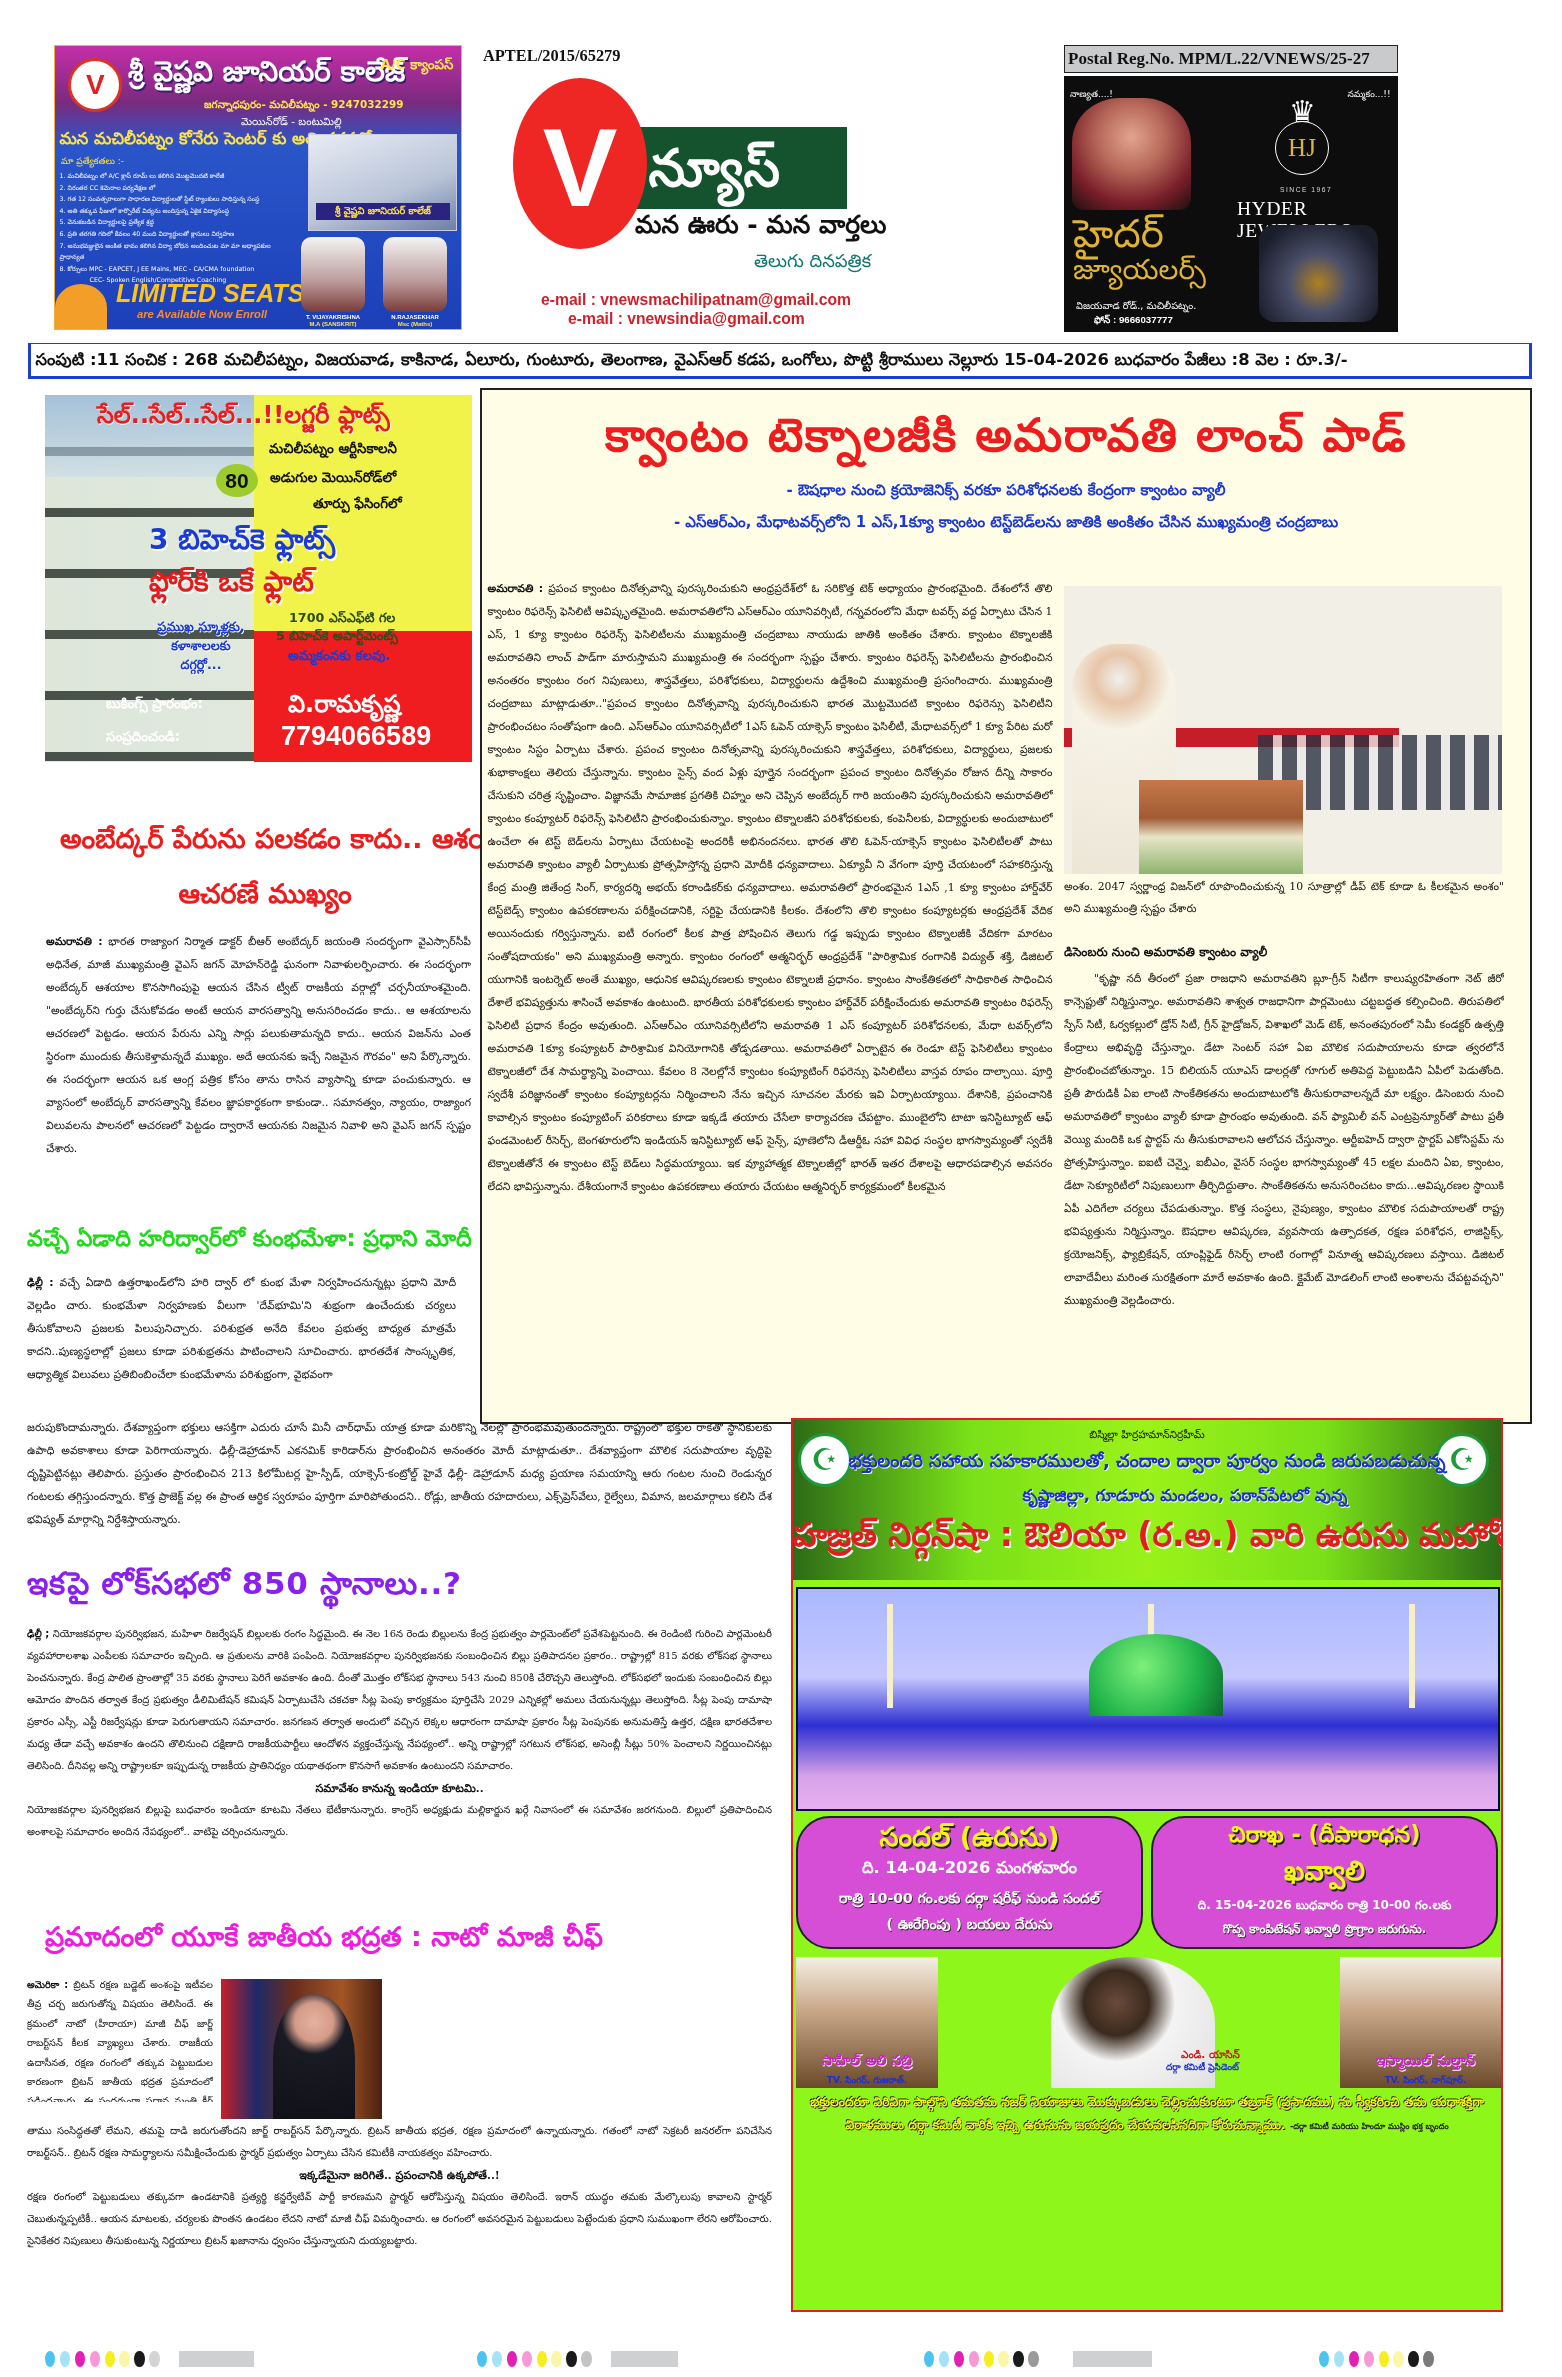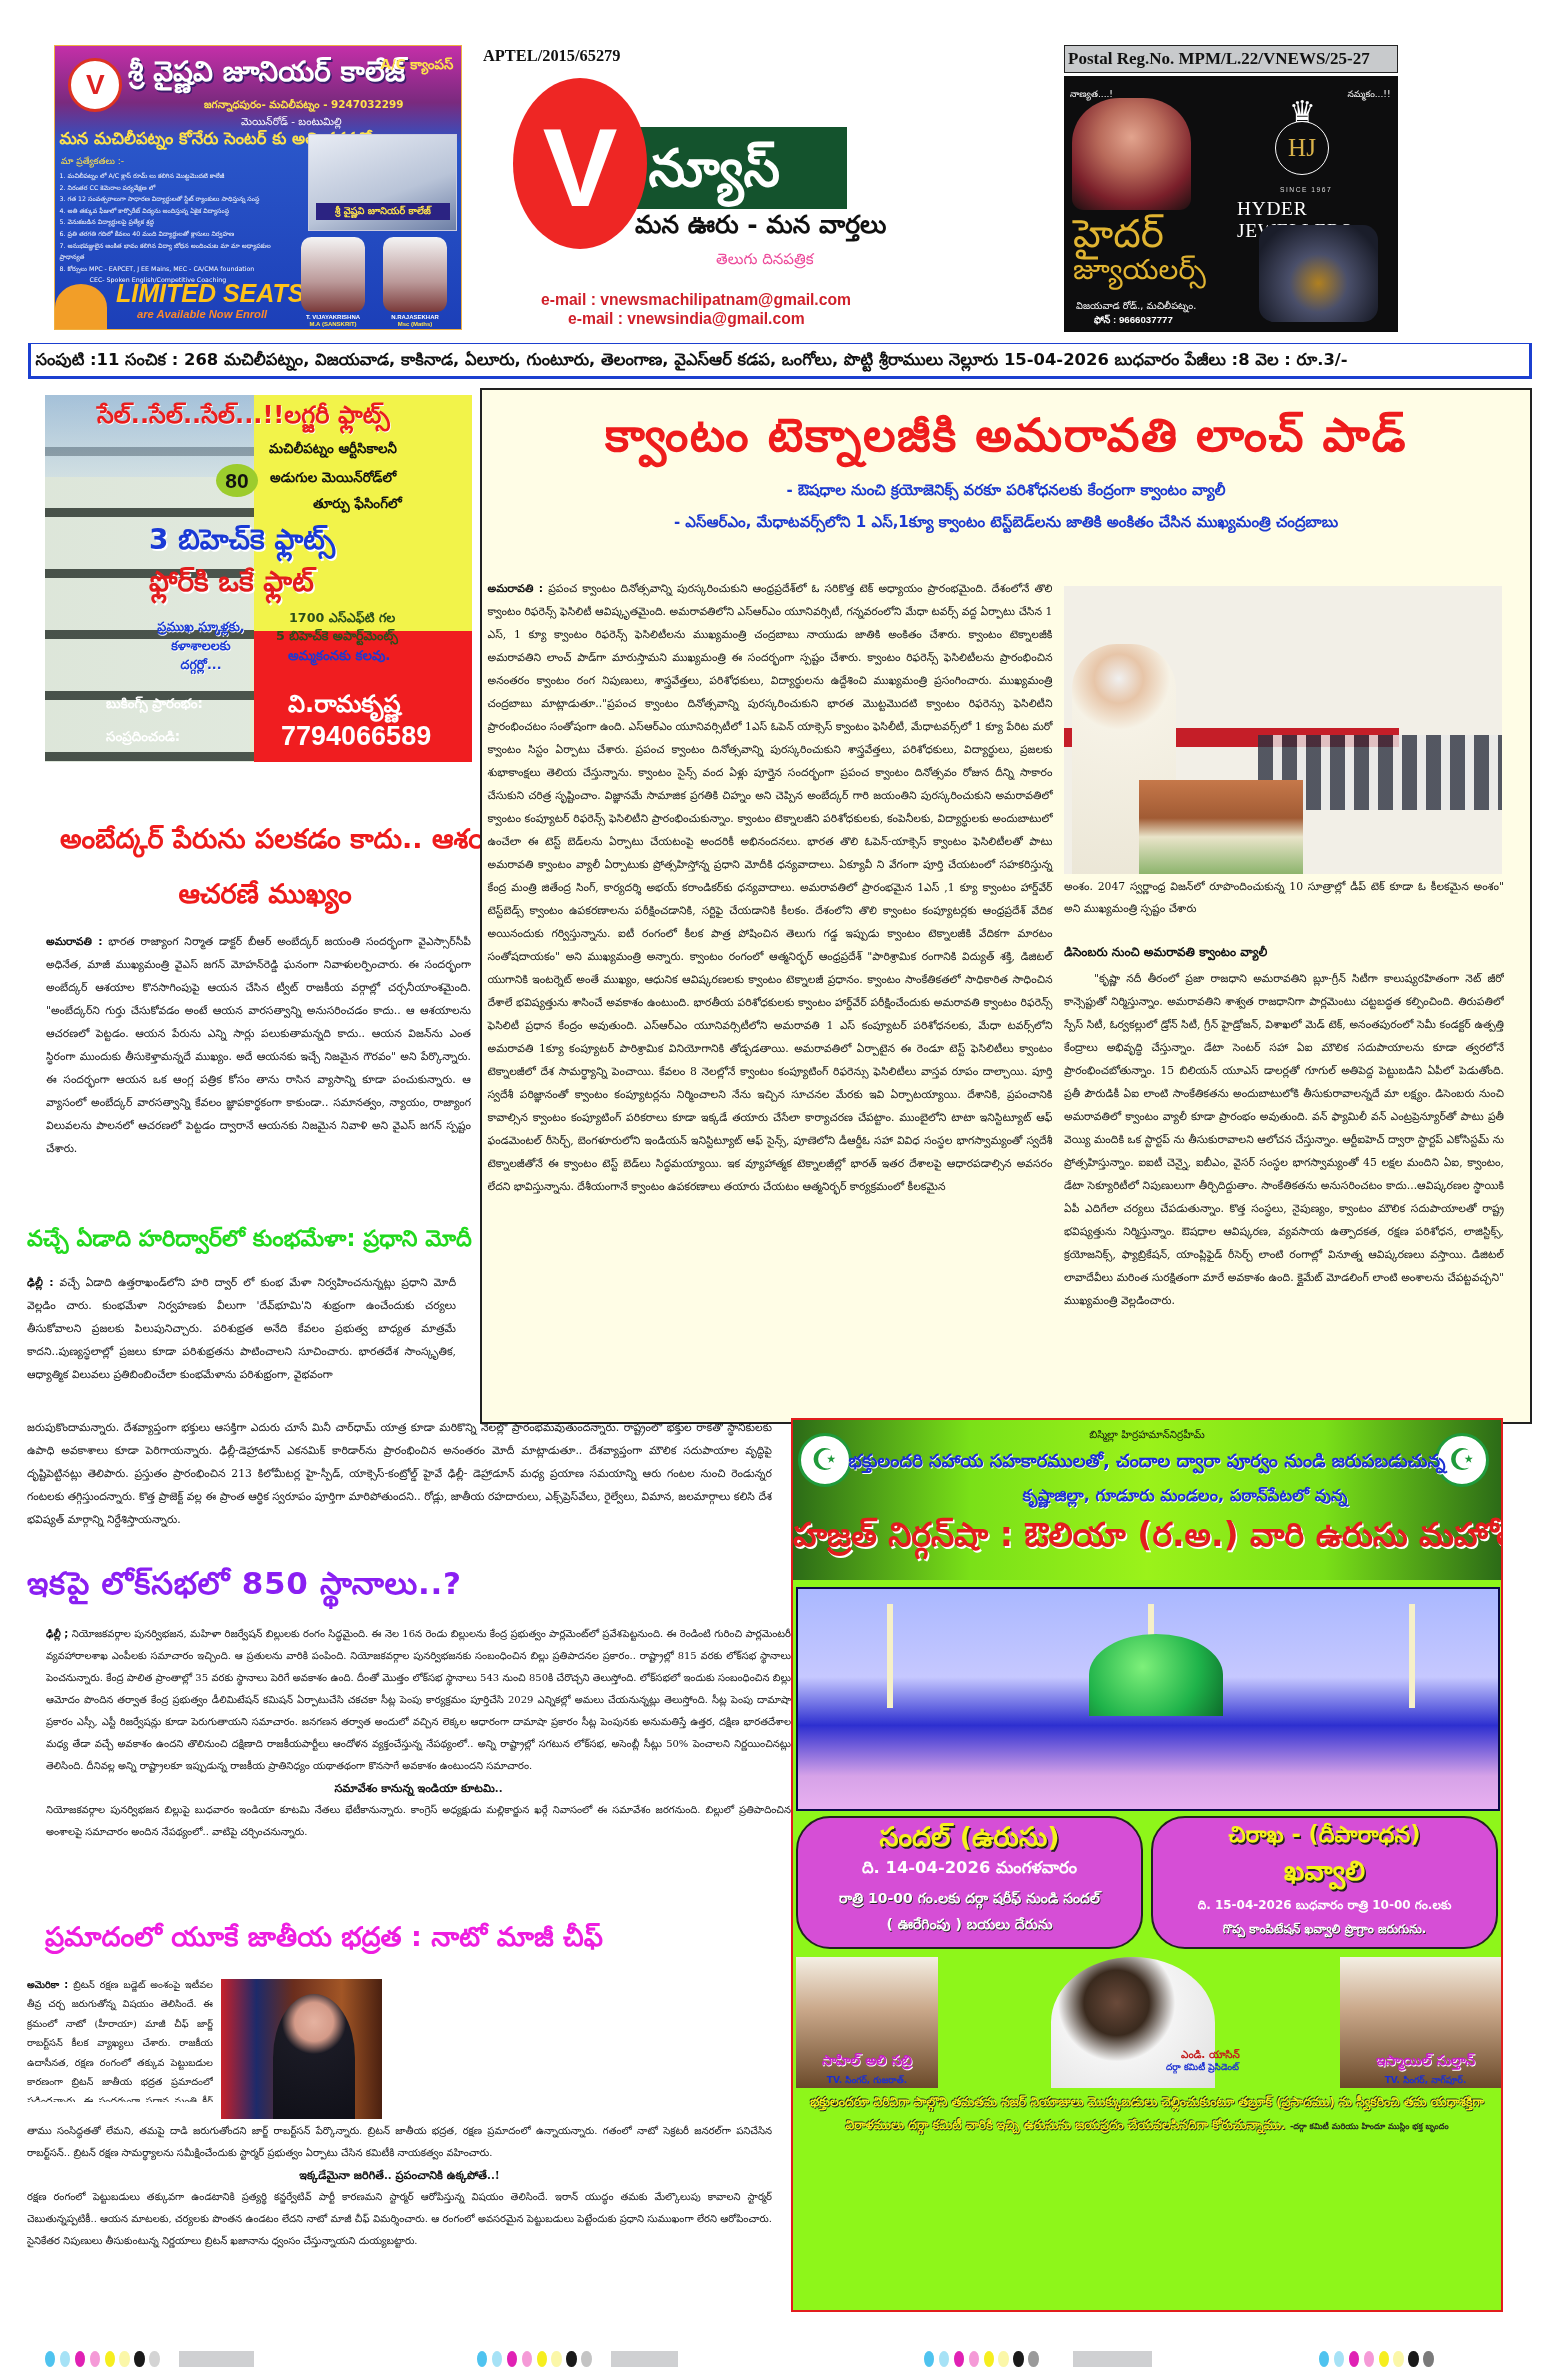--- a/index.html
+++ b/index.html
@@ -22,21 +22,21 @@
   .college-ad .avail { position: absolute; left: 82px; top: 262px; font-size: 11.2px; color: #ff8a2a; font-weight: bold; font-style: italic; font-family: "Liberation Sans", sans-serif; }
   .college-ad .person { position: absolute; top: 191px; width: 64px; height: 75px; border-radius: 10.4px; background: linear-gradient(180deg, #f4f4f4 0%, #b99 60%, #7a3a3a 100%); }
   .college-ad .pname { position: absolute; top: 268px; font-size: 6px; font-weight: bold; text-align: center; width: 82px; line-height: 1.15; font-family: "Liberation Sans", sans-serif; }
   .college-ad .student { position: absolute; left: 0; top: 238px; width: 52px; height: 47px; border-radius: 50% 50% 0 0; background: #f29e28; }
 
   .reg-top { left: 483px; top: 46px; font-family: "Liberation Serif", serif; font-weight: bold; font-size: 16.4px; }
   .logo-circle { left: 513px; top: 78px; width: 134px; height: 171px; border-radius: 50%; background: #ee2624; }
   .logo-v { left: 513px; top: 112px; width: 134px; text-align: center; font-family: "Liberation Sans", sans-serif; font-weight: bold; font-size: 112px; color: #fff; line-height: 112px; }
   .logo-band { left: 626px; top: 127px; width: 221px; height: 82px; background: #14532d; color: #fff; font-size: 52px; font-weight: bold; line-height: 82px; padding-left: 22.4px; white-space: nowrap; }
   .tagline { left: 635px; top: 210px; font-size: 25px; font-weight: bold; color: #111; white-space: nowrap; }
-  .tagline2 { left: 716px; top: 250px; font-size: 15px; color: #ec4899; white-space: nowrap; }
+  .tagline2 { left: 754px; top: 250px; font-size: 18px; color: #0f766e; white-space: nowrap; }
   .email1 { left: 541px; top: 291px; font-family: "Liberation Sans", sans-serif; font-size: 15.7px; color: #d0202a; font-weight: bold; }
   .email2 { left: 568px; top: 310px; font-family: "Liberation Sans", sans-serif; font-size: 15.7px; color: #d0202a; font-weight: bold; }
 
   .postal { left: 1064px; top: 45px; width: 334px; height: 28px; background: #c8cacc; border: 1.5px solid #222; font-family: "Liberation Serif", serif; font-size: 17px; font-weight: bold; padding-left: 3px; line-height: 25px; white-space: nowrap; }
   .jewel-ad { left: 1064px; top: 76px; width: 334px; height: 256px; background: #0d0d0e; color: #fff; overflow: hidden; }
   .jewel-ad .q1 { position: absolute; left: 6px; top: 13.4px; font-size: 9px; }
   .jewel-ad .q2 { position: absolute; right: 7.5px; top: 13.4px; font-size: 9px; }
   .jewel-ad .model { position: absolute; left: 7.5px; top: 22.4px; width: 119px; height: 112px; border-radius: 40% 40% 10% 10%; background: radial-gradient(circle at 50% 35%, #e2a48e 0%, #b86a5a 35%, #7a1f2a 70%, #1a0f10 100%); }
   .jewel-ad .crown { position: absolute; left: 216px; top: 18px; width: 45px; color: #fff; font-size: 30px; text-align: center; }
   .jewel-ad .emblem { position: absolute; left: 211px; top: 45px; width: 54px; height: 54px; border-radius: 50%; border: 1.5px solid #fff; color: #d9b24a; font-family: "Liberation Serif", serif; font-size: 25px; text-align: center; line-height: 51px; }
@@ -77,21 +77,21 @@
 
   .amb-h1 { left: 60px; top: 823px; width: 410px; text-align: center; font-size: 27px; color: #ee1c1c; }
   .amb-h2 { left: 60px; top: 878px; width: 410px; text-align: center; font-size: 27px; color: #ee1c1c; }
   .amb-body { left: 46px; top: 930px; width: 425px; height: 298px; overflow: hidden; }
 
   .kumbh-h { left: 27px; top: 1225px; font-size: 22.4px; color: #22d91e; }
   .kumbh-body1 { left: 27px; top: 1271px; width: 429px; height: 171px; overflow: hidden; }
   .kumbh-body2 { left: 27px; top: 1416px; width: 745px; height: 142px; overflow: hidden; }
 
   .lok-h { left: 27px; top: 1565px; font-size: 31px; color: #8a1ff2; letter-spacing: 0.7px; }
-  .lok-body { left: 27px; top: 1623px; width: 745px; height: 294px; overflow: hidden; font-size: 10px; line-height: 22px; margin-left: 19px; }
+  .lok-body { left: 27px; top: 1623px; width: 745px; height: 294px; overflow: hidden; font-size: 10px; line-height: 22px; }
 
   .nato-h { left: 45px; top: 1921px; font-size: 27px; color: #ee1ee0; }
   .nato-body1 { left: 27px; top: 1975px; width: 186px; height: 127px; overflow: hidden; }
   .nato-photo { left: 221px; top: 1979px; width: 160px; height: 140px; background: linear-gradient(90deg, #c8202a 0%, #1d2a6a 22%, #6a2d1d 45%, #a25626 75%, #4a2010 100%); overflow: hidden; }
   .nato-photo .man { position: absolute; left: 52px; top: 15px; width: 82px; height: 127px; border-radius: 50% 50% 0 0; background: radial-gradient(circle at 50% 22%, #e5b2a0 0%, #d49a88 18%, #1a1a24 30%, #101018 100%); }
   .nato-body2 { left: 27px; top: 2120px; width: 745px; height: 194px; overflow: hidden; font-size: 10px; line-height: 22px; }
 
   
   .lead-box { left: 480px; top: 388px; width: 1052px; height: 1036px; background: #fffde6; border: 2.2px solid #222; }
   .lead-h { left: 492px; top: 408px; width: 1028px; text-align: center; font-size: 46px; color: #ee1c1c; letter-spacing: 1.5px; }

